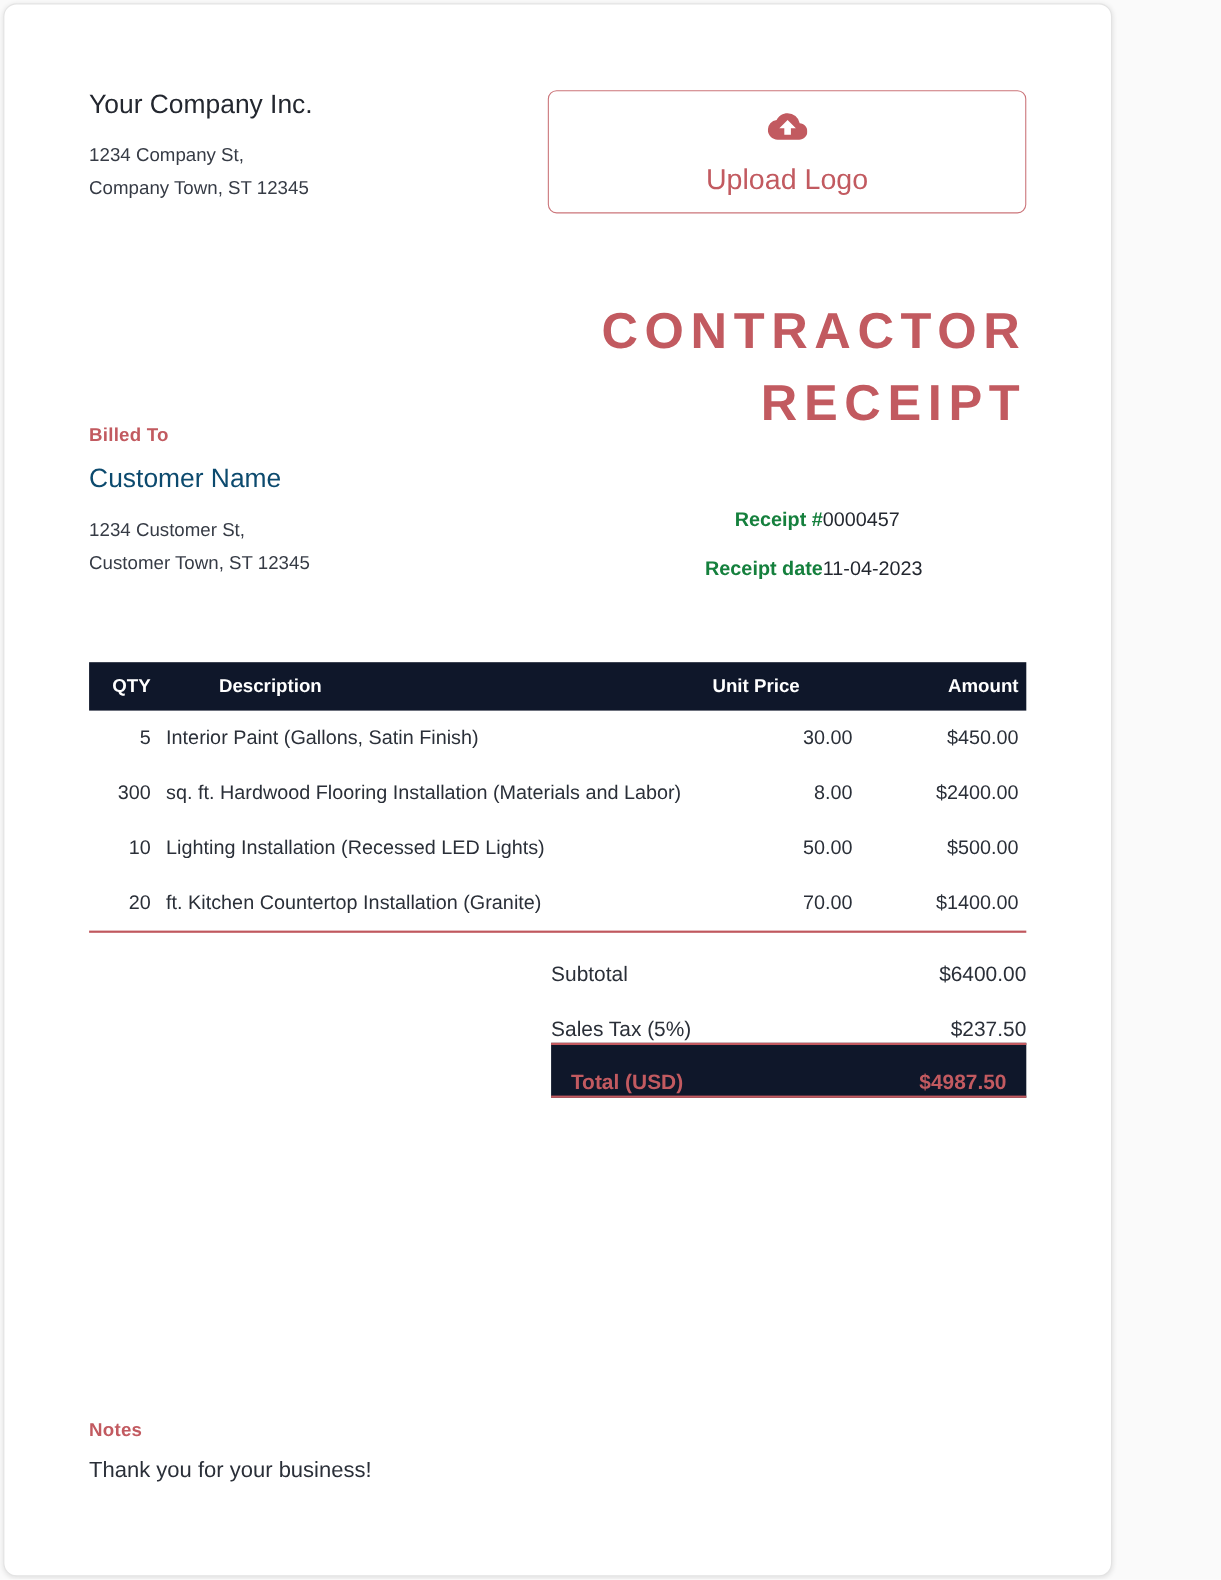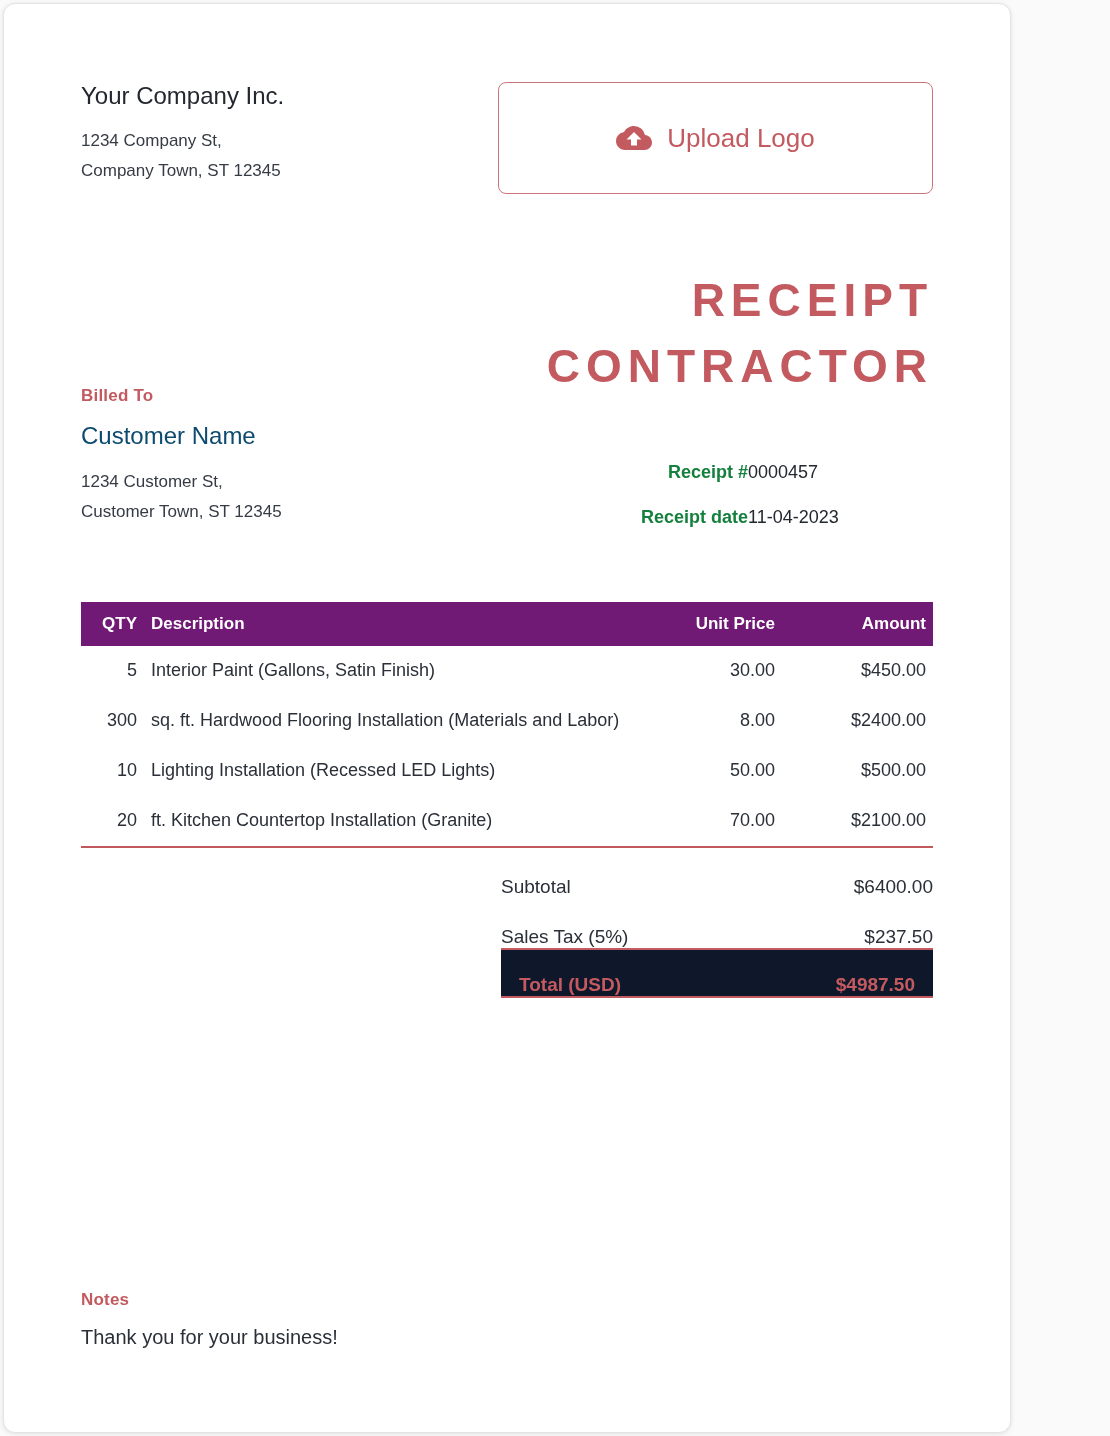--- a/index.html
+++ b/index.html
@@ -28,20 +28,21 @@
   .upload-btn {
     width: 435px; height: 112px;
     background: #fff;
     border: 1px solid #cb757a;
     border-radius: 8px;
     color: #c25a60;
     font-family: "Liberation Sans", sans-serif;
     font-size: 26px;
     display: flex; align-items: center; justify-content: center; gap: 15px;
     cursor: pointer;
+    flex-direction: column;
   }
   .upload-btn svg { width: 36px; height: 36px; display: block; }
 
   
   .mid { display: flex; justify-content: space-between; align-items: flex-start; }
   .billed { margin-top: 192px; }
   .sec-label { font-size: 17px; font-weight: 700; color: #c25a60; margin-bottom: 16px; letter-spacing: .2px; }
   .customer-name { font-size: 24px; color: #0c4a6e; margin-bottom: 17px; }
   .billed-addr { font-size: 17px; color: #363b45; line-height: 1.78; }
 
@@ -52,21 +53,21 @@
   }
   .meta { margin-top: 50px; }
   .meta-row { display: flex; justify-content: flex-end; align-items: center; height: 45px; }
   .meta-label { font-size: 18px; font-weight: 700; color: #15803d; }
   .meta-value { width: 185px; text-align: left; font-size: 18px; color: #23272f; }
 
   
   .table { margin-top: 62px; border-bottom: 2px solid #c0585e; }
   .t-head {
     display: flex; align-items: center; height: 44px;
-    background: #701a75; color: #ffffff; font-weight: 700; font-size: 17px;
+    background: #0f172a; color: #ffffff; font-weight: 700; font-size: 17px; gap: 48px;
   }
   .t-row { display: flex; align-items: center; height: 50px; font-size: 18px; color: #2a2f38; }
   .c-qty  { width: 56px;  text-align: right; }
   .c-desc { flex: 1; padding-left: 14px; }
   .c-unit { width: 130px; text-align: right; }
   .c-amt  { width: 158px; text-align: right; padding-right: 7px; }
 
   
   .summary { margin-left: auto; width: 432px; }
   .s-row { display: flex; justify-content: space-between; align-items: flex-end; height: 50px; font-size: 19px; color: #2a2f38; }
@@ -110,22 +111,22 @@
       <div class="sec-label">Billed To</div>
       <div class="customer-name">Customer Name</div>
       <div class="billed-addr">
         <div>1234 Customer St,</div>
         <div>Customer Town, ST 12345</div>
       </div>
     </div>
 
     <div class="right-col">
       <div class="doc-title">
+        <div>CONTRACTOR</div>
         <div>RECEIPT</div>
-        <div>CONTRACTOR</div>
       </div>
       <div class="meta">
         <div class="meta-row">
           <span class="meta-label">Receipt #</span>
           <span class="meta-value">0000457</span>
         </div>
         <div class="meta-row">
           <span class="meta-label">Receipt date</span>
           <span class="meta-value">11-04-2023</span>
         </div>
@@ -155,21 +156,21 @@
     <div class="t-row">
       <span class="c-qty">10</span>
       <span class="c-desc">Lighting Installation (Recessed LED Lights)</span>
       <span class="c-unit">50.00</span>
       <span class="c-amt">$500.00</span>
     </div>
     <div class="t-row">
       <span class="c-qty">20</span>
       <span class="c-desc">ft. Kitchen Countertop Installation (Granite)</span>
       <span class="c-unit">70.00</span>
-      <span class="c-amt">$2100.00</span>
+      <span class="c-amt">$1400.00</span>
     </div>
   </div>
 
   <div class="summary">
     <div class="s-row">
       <span>Subtotal</span>
       <span>$6400.00</span>
     </div>
     <div class="s-row">
       <span>Sales Tax (5%)</span>

